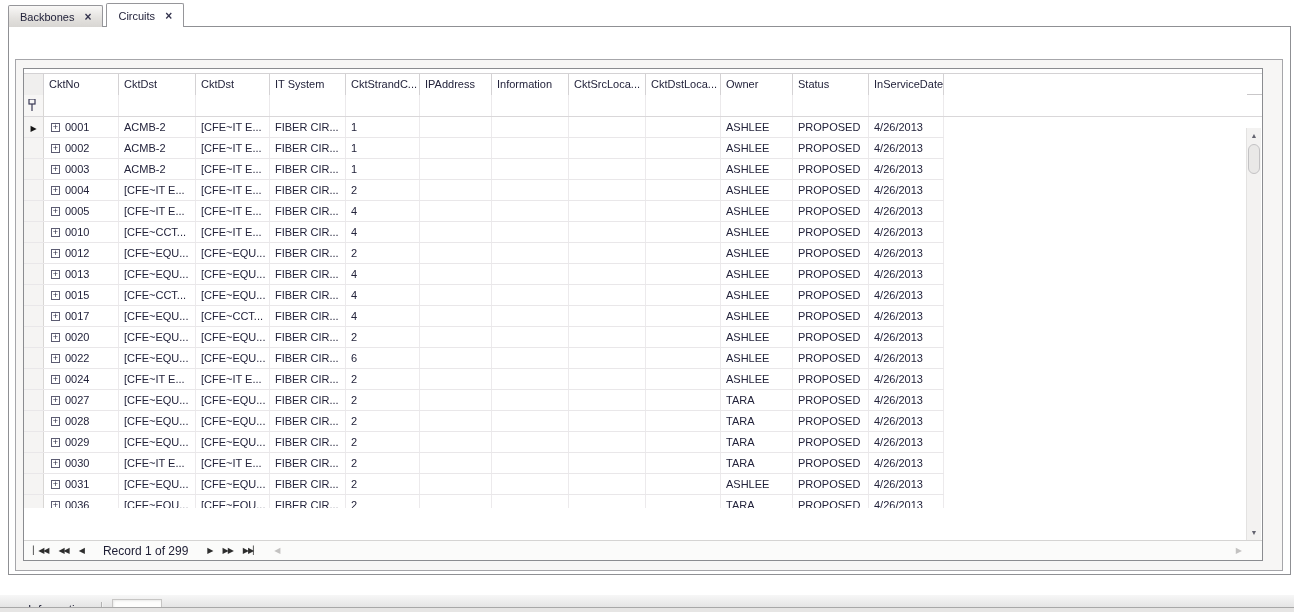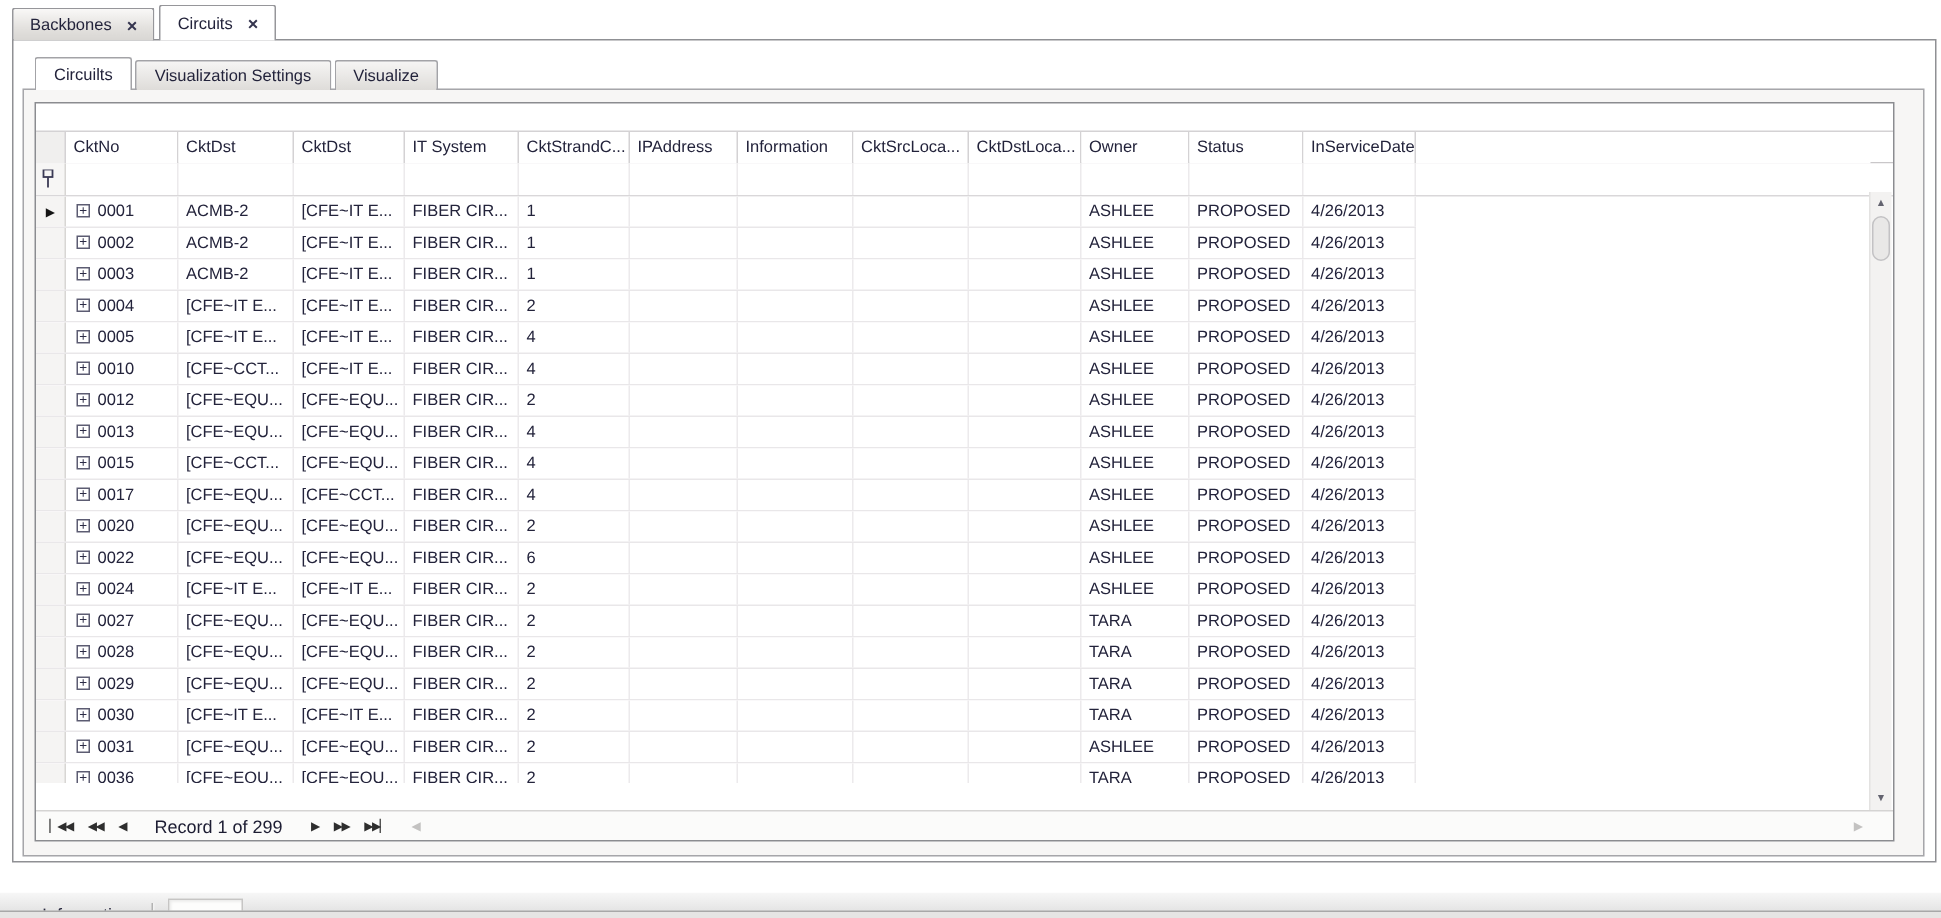--- a/index.html
+++ b/index.html
@@ -33,21 +33,21 @@
 
   
   .grid { position:absolute; left:7px; top:8px; width:1240px; height:493px;
     background:#ffffff; border:1px solid #8b8c90; overflow:hidden; }
 
   .group-panel { position:relative; margin:4px 4px 0 4px; height:28px; background:#dbdada;
     overflow:hidden; }
   .group-panel-text { position:absolute; left:8px; top:7px; color:#b3b0ae; }
   .swoosh { position:absolute; right:0; top:0; height:28px; }
 
-  .header-row { position:relative; margin-top:18px; height:22px; display:flex;
+  .header-row { position:relative; margin-top:4px; height:22px; display:flex;
     border-top:1px solid #d4d2d4; border-bottom:1px solid #c9c7c9; background:#ffffff;
     padding-right:15px; }
   .hcell { height:21px; line-height:21px; padding-left:5px; border-right:1px solid #d4d2d4;
     white-space:nowrap; overflow:hidden; background:#ffffff; flex:none; }
   .hcell.ind { padding:0; background:#f0efee; }
   .hcell.fill { flex:1; border-right:none; }
 
   .filter-row { position:relative; height:22px; display:flex;
     border-bottom:1px solid #d9d7d9; background:#ffffff; padding-right:15px; }
   .fcell { height:21px; border-right:1px solid #eceaec; flex:none; }
@@ -106,31 +106,20 @@
     <span class="tab-close">×</span>
   </div>
   <div class="outer-tab active">
     <span>Circuits</span>
     <span class="tab-close">×</span>
   </div>
 </div>
 
 <div class="outer-page">
 
-  <div class="inner-tabstrip">
-    <div class="inner-tab active">
-      <span>Circuilts</span>
-    </div>
-    <div class="inner-tab">
-      <span>Visualization Settings</span>
-    </div>
-    <div class="inner-tab">
-      <span>Visualize</span>
-    </div>
-  </div>
 
   <div class="inner-page">
 
     <div class="grid">
 
 
       <div class="header-row" id="header-row">
           <div class="hcell ind" style="width: 20px;"></div>
           <div class="hcell" style="width: 75px;">CktNo</div>
           <div class="hcell" style="width: 77px;">CktDst</div>

